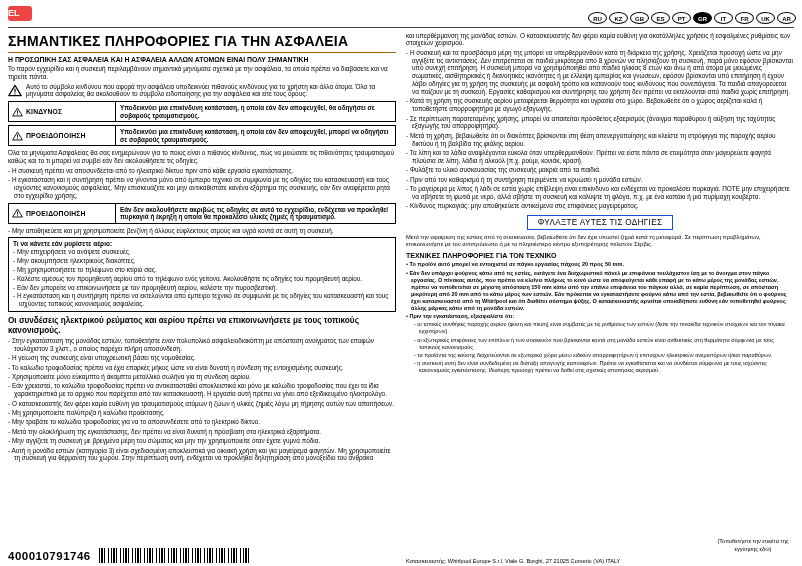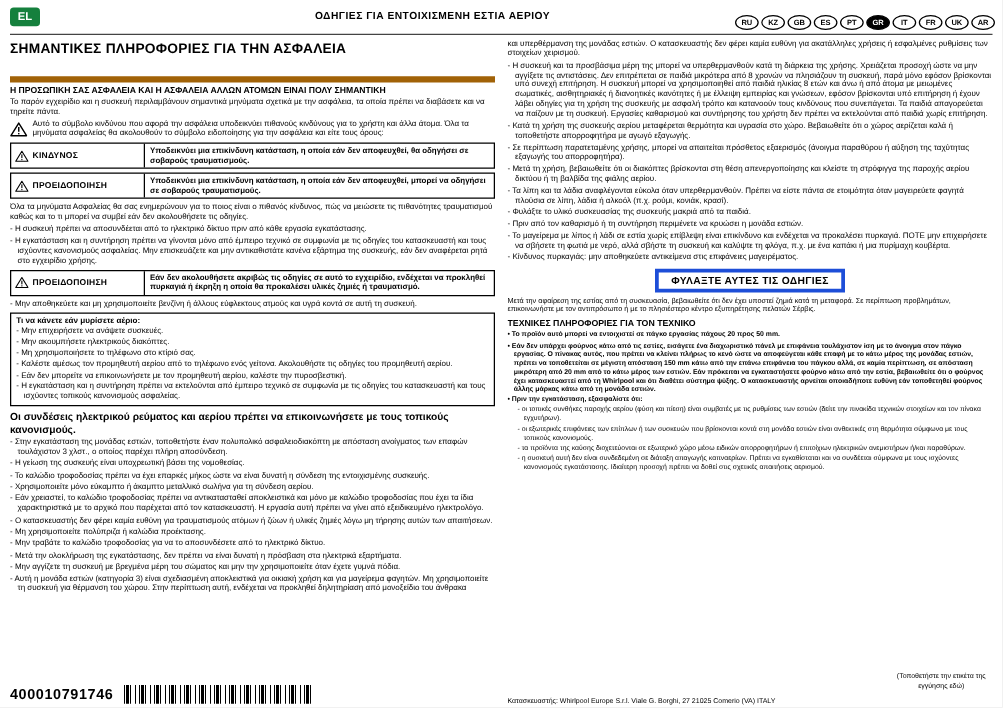--- a/index.html
+++ b/index.html
@@ -1,37 +1,37 @@
 <!DOCTYPE html>
 <html><head>
 <meta charset="utf-8">
 <style>
   html,body{margin:0;padding:0;background:#e8e8e8;}
   .page{position:relative;width:802px;height:566px;background:#ffffff;color:#000;
         font-family:"Liberation Sans",sans-serif;overflow:hidden;margin:0 auto;}
 
   
-  .el-badge{position:absolute;left:8px;top:6px;width:24px;height:15px;background:#15803d;
-            color:#fff;font-size:9px;font-weight:bold;text-align:center;line-height:15px;border-radius:3px;}
+  .el-badge{position:absolute;left:8px;top:6px;width:24px;height:15px;background:#ef4444;
+            color:#fff;font-size:9px;font-weight:bold;text-align:left;line-height:15px;border-radius:3px;}
   .title{position:absolute;left:0;right:110px;top:8px;text-align:center;
          font-size:8.2px;font-weight:bold;letter-spacing:.4px;}
   .langs{position:absolute;right:6px;top:7px;white-space:nowrap;}
   .langs .lang-pill{display:inline-block;border:1px solid #000;border-radius:50%;
         min-width:19px;height:12px;line-height:12px;text-align:center;
         font-size:6px;font-weight:bold;margin-left:2px;padding:0 1px;box-sizing:border-box;}
   .langs .lang-pill.active{background:#000;color:#fff;}
   .toprule{position:absolute;left:8px;right:8px;top:27px;border-top:1px solid #444;}
 
   
   .col{position:absolute;top:33px;width:388px;overflow:hidden;}
   .col.left{left:8px;height:505px;}
   .col.right{left:406px;top:30px;height:512px;}
 
-  .h1{font-size:11px;font-weight:bold;letter-spacing:.2px;border-bottom:5px solid #a16207;
-      padding-bottom:16px;margin:0 0 3px 0;}
+  .h1{font-size:14px;font-weight:bold;letter-spacing:.2px;border-bottom:1px solid #a16207;
+      padding-bottom:3px;margin:0 0 3px 0;}
   .h2{font-size:6.9px;font-weight:bold;margin:2px 0;}
   .h3{font-size:8.2px;font-weight:bold;line-height:1.15;margin:4px 0 2px 0;}
   .t,.li{font-size:6.4px;line-height:1.22;margin:1.6px 0;}
   .d{padding-left:6px;text-indent:-6px;}
   .b{font-weight:bold;}
   .p{}
 
   
   .wbox{display:flex;border:1.5px solid #000;margin:3px 0;align-items:stretch;}
   .wlabel{flex:0 0 100px;display:flex;align-items:center;gap:3px;padding:2px 3px;
@@ -43,22 +43,22 @@
   .symrow{display:flex;gap:4px;align-items:flex-start;margin:2px 0;}
   .symrow .tri{width:14px;height:13px;margin-top:1px;}
   .symrow .t{flex:1;margin:0;}
 
   
   .advicebox{border:1px solid #000;padding:2px 4px;margin:3px 0;}
   .advicebox .h2{margin:0 0 1px 0;font-size:6.5px;}
   .advicebox .li{margin:1px 0;}
 
   
-  .savebox{width:fit-content;margin:5px auto 4px auto;border:3px solid #1d4ed8;
-           padding:2px 10px;font-size:8.2px;font-weight:bold;letter-spacing:.3px;}
+  .savebox{width:fit-content;margin:5px auto 4px auto;border:1px solid #1d4ed8;
+           padding:2px 10px;font-size:8.2px;font-weight:normal;letter-spacing:.3px;}
   .install-text{font-size:5.8px;line-height:1.25;margin:2px 0;}
   .h2b{font-size:7px;font-weight:bold;margin:4px 0 2px 0;}
   .tech .li{font-size:5.5px;line-height:1.28;margin:1.2px 0;}
   .tech .d{padding-left:5px;text-indent:-5px;}
   .tech .sub{margin-left:8px;font-weight:normal;}
 
   
   .codebar{position:absolute;left:8px;bottom:3px;display:flex;align-items:center;gap:8px;}
   .code{font-size:11.5px;font-weight:bold;letter-spacing:.5px;}
   .barcode{width:150px;height:15px;
@@ -66,21 +66,20 @@
   .manufacturer{position:absolute;left:406px;bottom:2px;font-size:5.6px;}
   .warranty{position:absolute;right:4px;bottom:13px;width:90px;font-size:5.6px;
             line-height:1.3;text-align:center;}
 </style>
 </head>
 <body>
 
 <div class="page">
 
   <div class="el-badge">EL</div>
-  <div class="title">ΟΔΗΓΙΕΣ ΓΙΑ ΕΝΤΟΙΧΙΣΜΕΝΗ ΕΣΤΙΑ ΑΕΡΙΟΥ</div>
   <div class="langs"><div class="lang-pill">RU</div><div class="lang-pill">KZ</div><div class="lang-pill">GB</div><div class="lang-pill">ES</div><div class="lang-pill">PT</div><div class="lang-pill active">GR</div><div class="lang-pill">IT</div><div class="lang-pill">FR</div><div class="lang-pill">UK</div><div class="lang-pill">AR</div></div>
   <div class="toprule"></div>
 
   <div class="col left">
     <div class="h1">ΣΗΜΑΝΤΙΚΕΣ ΠΛΗΡΟΦΟΡΙΕΣ ΓΙΑ ΤΗΝ ΑΣΦΑΛΕΙΑ</div>
     <div class="h2">Η ΠΡΟΣΩΠΙΚΗ ΣΑΣ ΑΣΦΑΛΕΙΑ ΚΑΙ Η ΑΣΦΑΛΕΙΑ ΑΛΛΩΝ ΑΤΟΜΩΝ ΕΙΝΑΙ ΠΟΛΥ ΣΗΜΑΝΤΙΚΗ</div>
     <div class="t">Το παρόν εγχειρίδιο και η συσκευή περιλαμβάνουν σημαντικά μηνύματα σχετικά με την ασφάλεια, τα οποία πρέπει να διαβάσετε και να τηρείτε πάντα.</div>
 
     <div class="symrow">
       <svg class="tri" viewBox="0 0 22 19">

